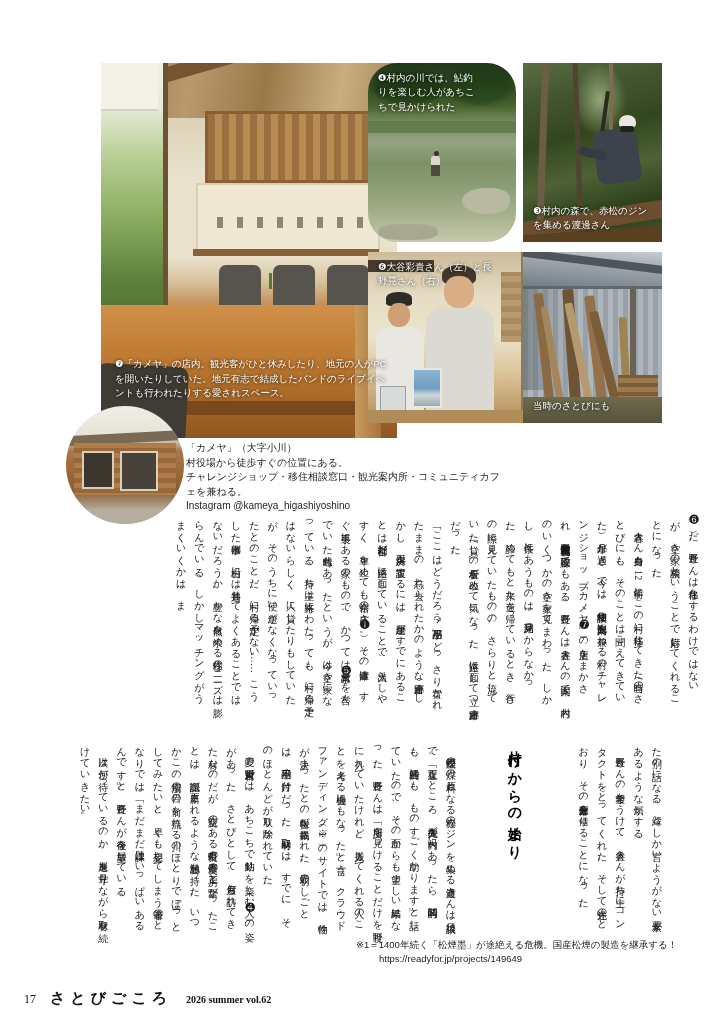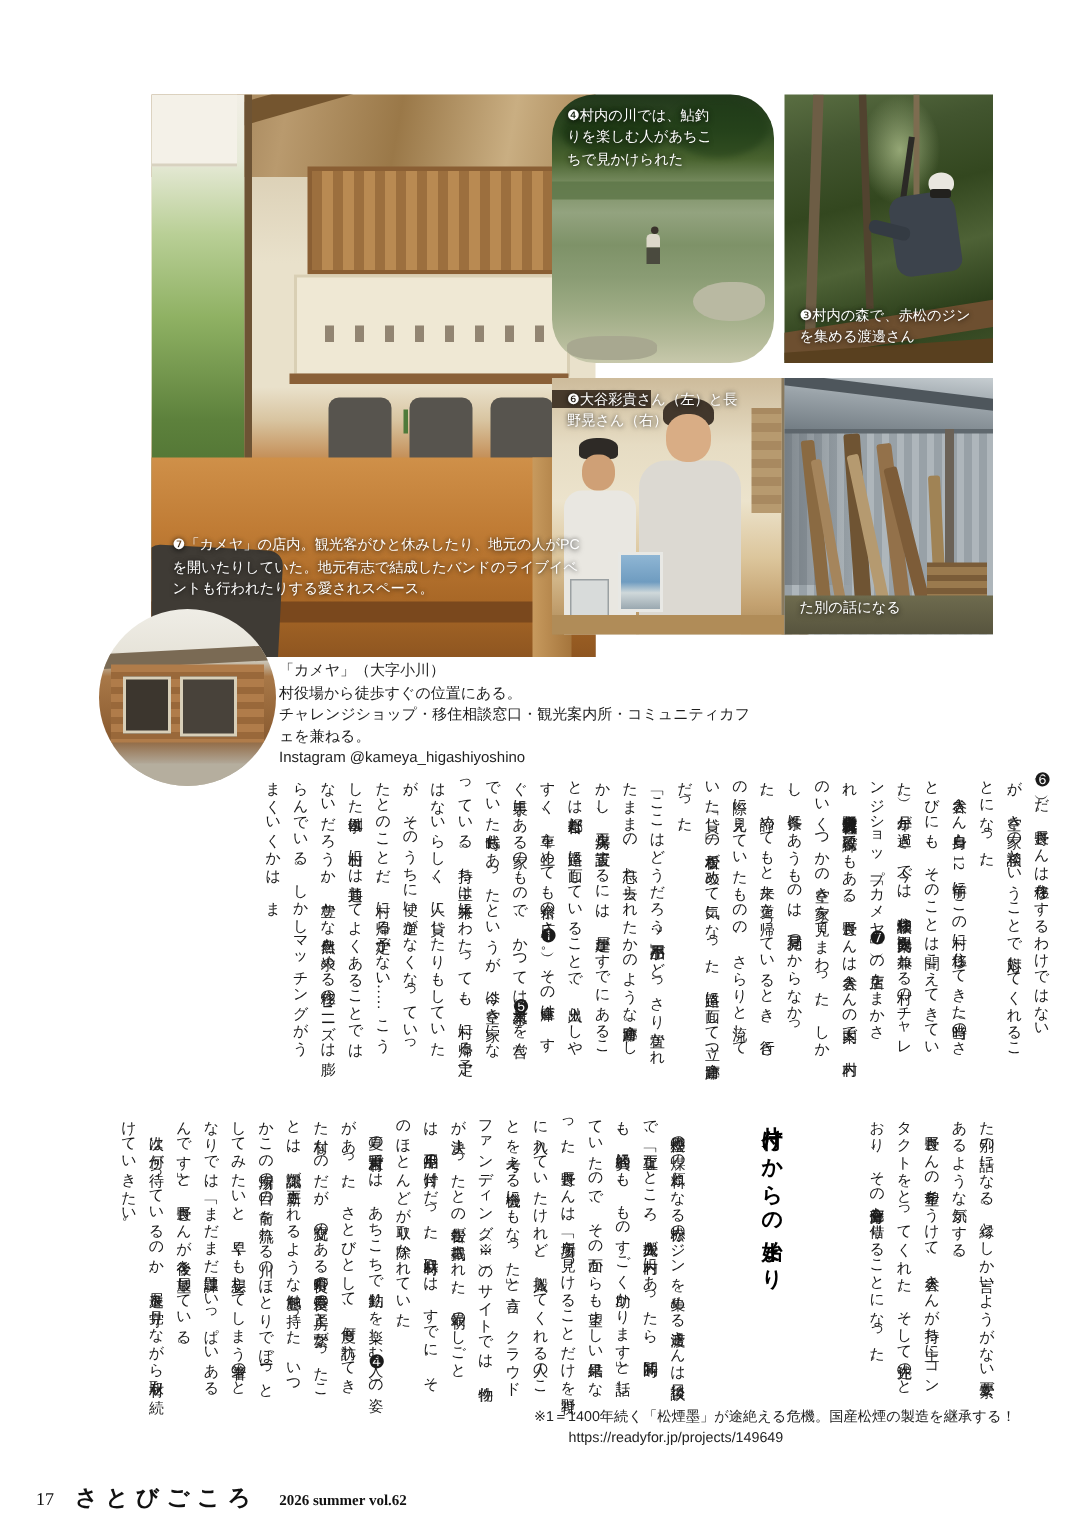--- a/index.html
+++ b/index.html
@@ -206,21 +206,21 @@
     <div class="shape lum-pole"></div>
     <div class="shape plank p1"></div>
     <div class="shape plank p2"></div>
     <div class="shape plank p3"></div>
     <div class="shape plank p4"></div>
     <div class="shape plank p5"></div>
     <div class="shape plank p6"></div>
     <div class="shape plank p7"></div>
     <div class="shape lum-stack"></div>
     <div class="shape lum-ground"></div>
-    <div class="photo-caption caption-lumber">た別の話になる</div>
+    <div class="photo-caption caption-lumber">当時のさとびにも</div>
   </div>
 
   <div id="circle-photo">
     <div class="shape cir-roof"></div>
     <div class="shape cir-facade"></div>
     <div class="shape cir-window1"></div>
     <div class="shape cir-window2"></div>
     <div class="shape cir-ground"></div>
   </div>
 

